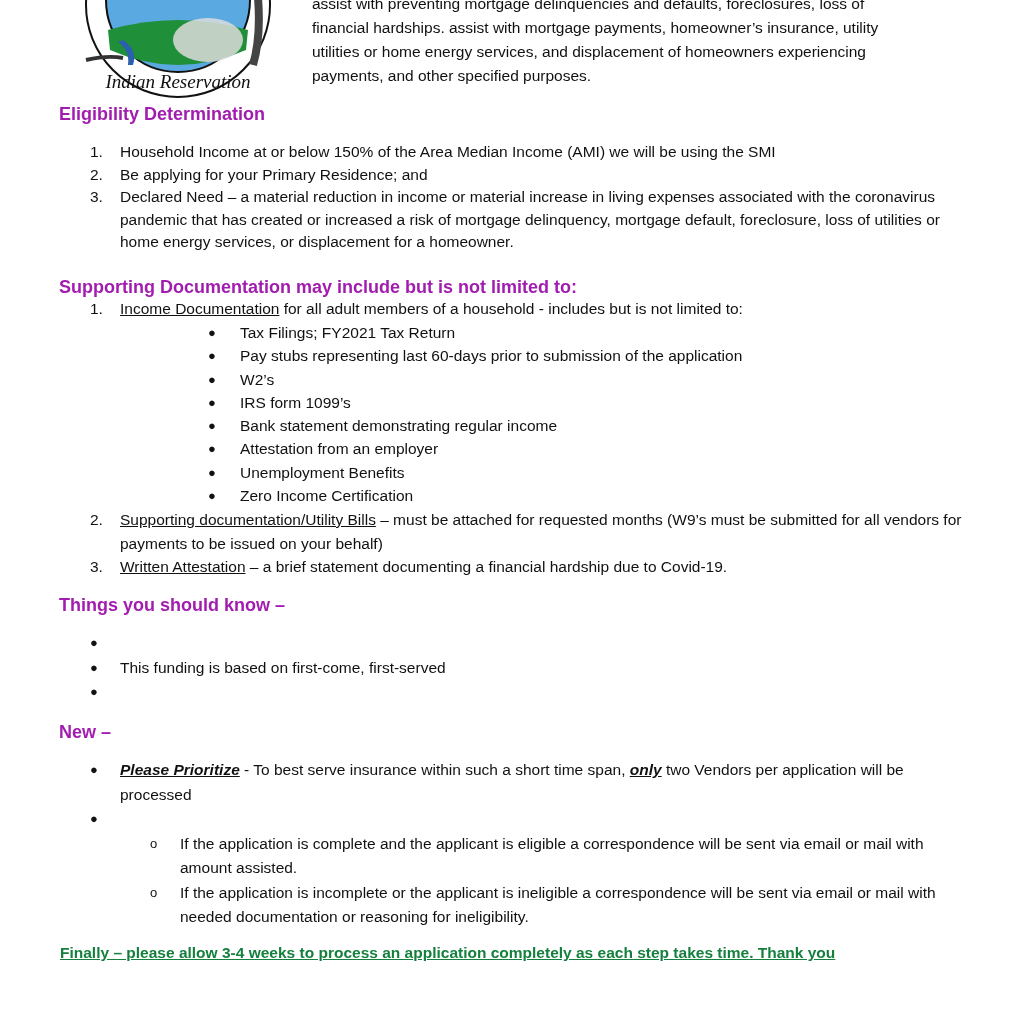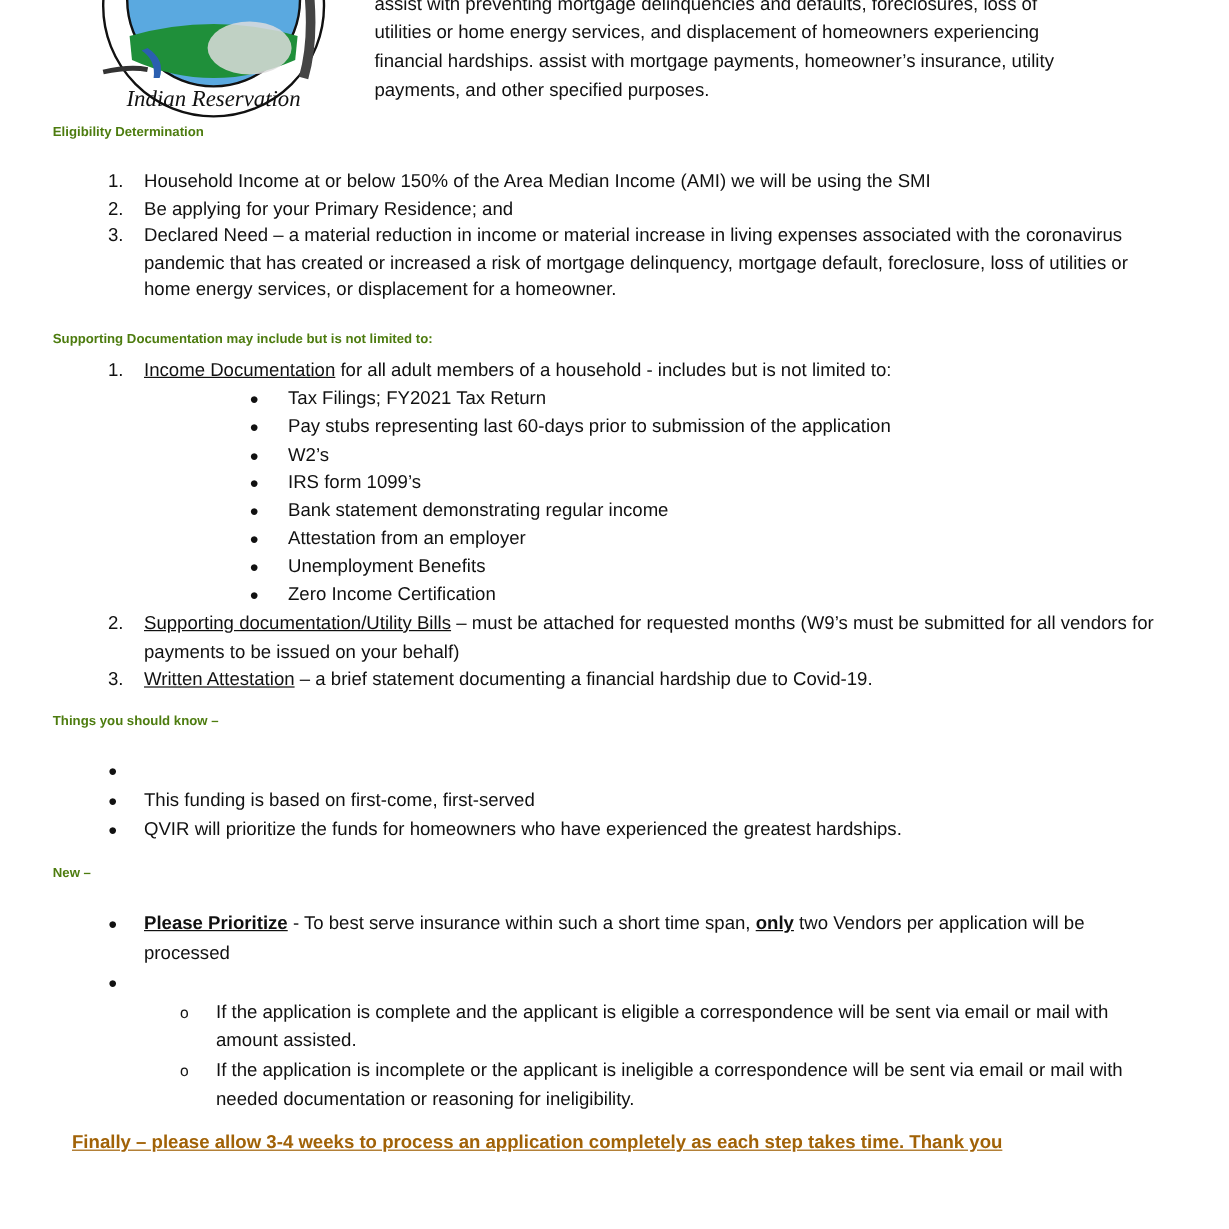--- a/index.html
+++ b/index.html
@@ -9,37 +9,37 @@
       font-size: 15.5px;
     }
     .logo {
       position: absolute; left: 78px; top: -60px; width: 200px; height: 160px;
     }
     .intro {
       position: absolute; left: 312px; top: -8px; width: 640px;
       line-height: 24px; font-size: 15.5px;
     }
     .heading {
-      position: absolute; left: 44px; color: #4d7c0f; font-weight: bold; font-size: 11px;
+      position: absolute; left: 59px; color: #a21caf; font-weight: bold; font-size: 18px;
     }
     .ol { position: absolute; left: 90px; width: 880px; line-height: 22.5px; }
     .ol .row { display: flex; }
     .ol .num { width: 30px; flex: 0 0 30px; }
     .ol .txt { flex: 1; }
     .u { text-decoration: underline; }
     .sub-bullets { position: absolute; left: 208px; line-height: 23.3px; }
     .sub-bullets .row { display: flex; }
     .dot { width: 32px; flex: 0 0 32px; font-size: 13px; }
     .bl { position: absolute; left: 90px; width: 880px; line-height: 24.5px; }
     .bl .row { display: flex; }
     .bl .dot { width: 30px; flex: 0 0 30px; }
     .circ { width: 30px; flex: 0 0 30px; font-size: 13px; }
-    .ital-bold-u { font-weight: bold; text-decoration: underline; }
+    .ital-bold-u { font-style: italic; font-weight: bold; text-decoration: underline; }
     .final {
-      position: absolute; left: 60px; top: 944px; color: #a16207; font-weight: bold;
+      position: absolute; left: 60px; top: 944px; color: #15803d; font-weight: bold;
       text-decoration: underline; font-size: 15.5px;
     }
   </style>
 </head>
 <body>
 
 <div class="logo">
   <svg width="200" height="160" viewBox="0 0 200 160">
     <circle cx="100" cy="65" r="92" fill="#fff" stroke="#111" stroke-width="2"></circle>
     <circle cx="100" cy="60" r="72" fill="#5aa9e0" stroke="#111" stroke-width="2"></circle>
@@ -47,22 +47,22 @@
     <path d="M45 100 Q60 110 55 125 L50 125 Q52 110 40 102 Z" fill="#2b5fb0"></path>
     <ellipse cx="130" cy="100" rx="35" ry="22" fill="#ddd" opacity="0.85"></ellipse>
     <path d="M8 120 Q30 115 45 118" stroke="#333" stroke-width="4" fill="none"></path>
     <path d="M178 40 Q185 90 175 125" stroke="#444" stroke-width="8" fill="none"></path>
     <text x="100" y="148" text-anchor="middle" font-family="'Liberation Serif', serif" font-style="italic" font-size="19" fill="#111">Indian Reservation</text>
   </svg>
 </div>
 
 <div class="intro">
   <div>assist with preventing mortgage delinquencies and defaults, foreclosures, loss of</div>
+  <div>financial hardships. assist with mortgage payments, homeowner’s insurance, utility</div>
   <div>utilities or home energy services, and displacement of homeowners experiencing</div>
-  <div>financial hardships. assist with mortgage payments, homeowner’s insurance, utility</div>
   <div>payments, and other specified purposes.</div>
 </div>
 
 <div class="heading" style="top:104px;">Eligibility Determination</div>
 <div class="ol" style="top:141px;">
   <div class="row">
     <span class="num">1.</span>
     <span class="txt">Household Income at or below 150% of the Area Median Income (AMI) we will be using the SMI</span>
   </div>
   <div class="row">
@@ -131,21 +131,20 @@
 <div class="bl" style="top:631px;">
   <div class="row">
       <span class="dot">●</span>
     </div>
   <div class="row">
       <span class="dot">●</span>
       <span>This funding is based on first-come, first-served</span>
     </div>
   <div class="row">
       <span class="dot">●</span>
-      <span>QVIR will prioritize the funds for homeowners who have experienced the greatest hardships.</span>
     </div>
 </div>
 
 <div class="heading" style="top:722px;">New –</div>
 <div class="bl" style="top:758px;">
   <div class="row">
     <span class="dot">●</span>
     <span><span class="ital-bold-u">Please Prioritize</span><span> - To best serve insurance within such a short time span, </span><span class="ital-bold-u">only</span><span> two Vendors per application will be processed</span></span>
   </div>
   <div class="row">

